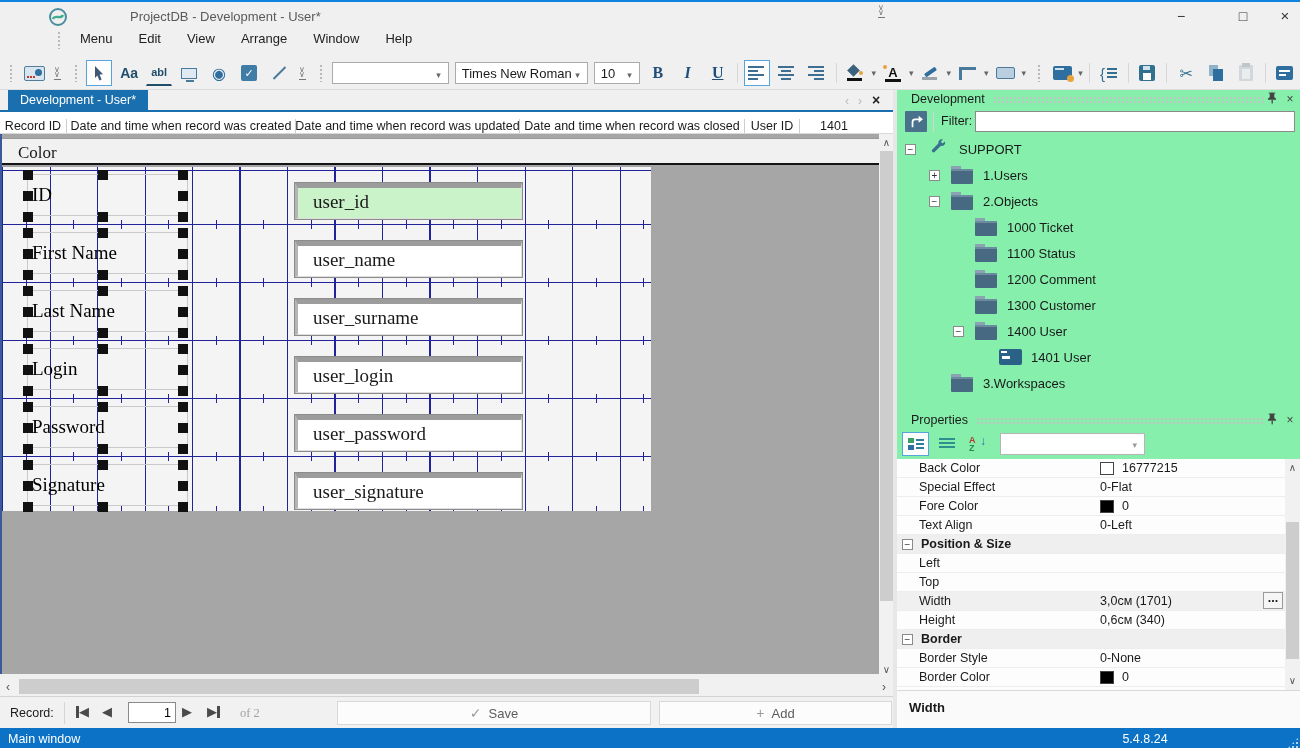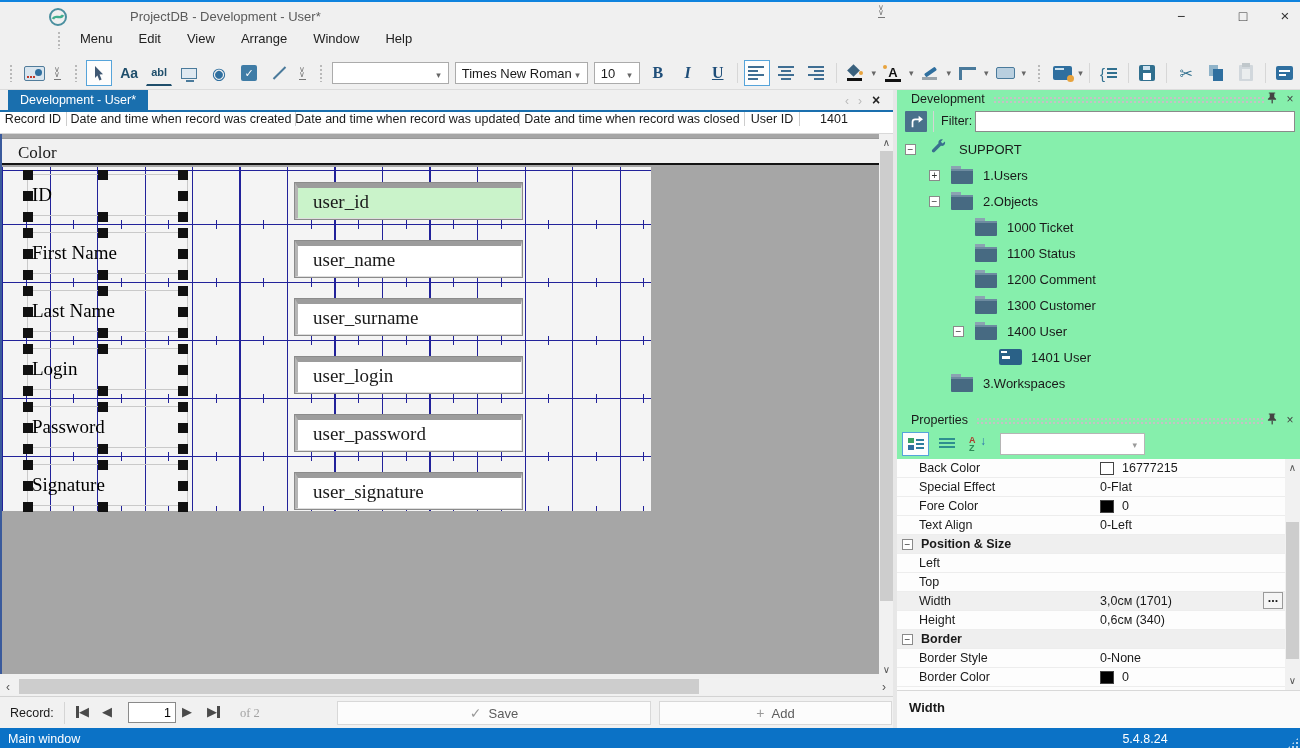--- a/index.html
+++ b/index.html
@@ -86,21 +86,21 @@
 
   
   .tabstrip { position: absolute; left: 0; top: 88px; width: 893px; height: 22px; border-bottom: 2px solid #1a6fae; }
   .tab { position: absolute; left: 8px; top: 0; height: 20px; padding: 3px 12px 0 12px;
          background: #1a6fae; color: #fff; font-size: 12.5px; }
   .tabnav { position: absolute; top: 4px; color: #b9b9b9; font-size: 12px; }
   .tabnav.l { left: 845px; } .tabnav.r { left: 858px; }
   .tabclose { position: absolute; left: 872px; top: 2px; color: #222; font-size: 14px; font-weight: bold; }
 
   .fieldheader { position: absolute; left: 0; top: 110px; width: 1026px; height: 22px; background: #fff;
-                 display: flex; align-items: flex-start; border-bottom: 1px solid #d9d9d9; }
+                 display: flex; align-items: flex-end; border-bottom: 1px solid #d9d9d9; }
   .hcol { display: flex; align-items: center; justify-content: center; font-size: 12.5px;
           border-right: 1px solid #cdcdcd; white-space: nowrap; overflow: hidden; }
   .fieldheader div:nth-of-type(1) { width: 67px; }
   .fieldheader div:nth-of-type(2) { width: 229px; }
   .fieldheader div:nth-of-type(3) { width: 224px; }
   .fieldheader div:nth-of-type(4) { width: 225px; }
   .fieldheader div:nth-of-type(5) { width: 55px; }
   .fieldheader div:nth-of-type(6) { width: 68px; border-right: none; }
   .hdr-ovf { position: absolute; left: 872px; top: 3px; }
 

